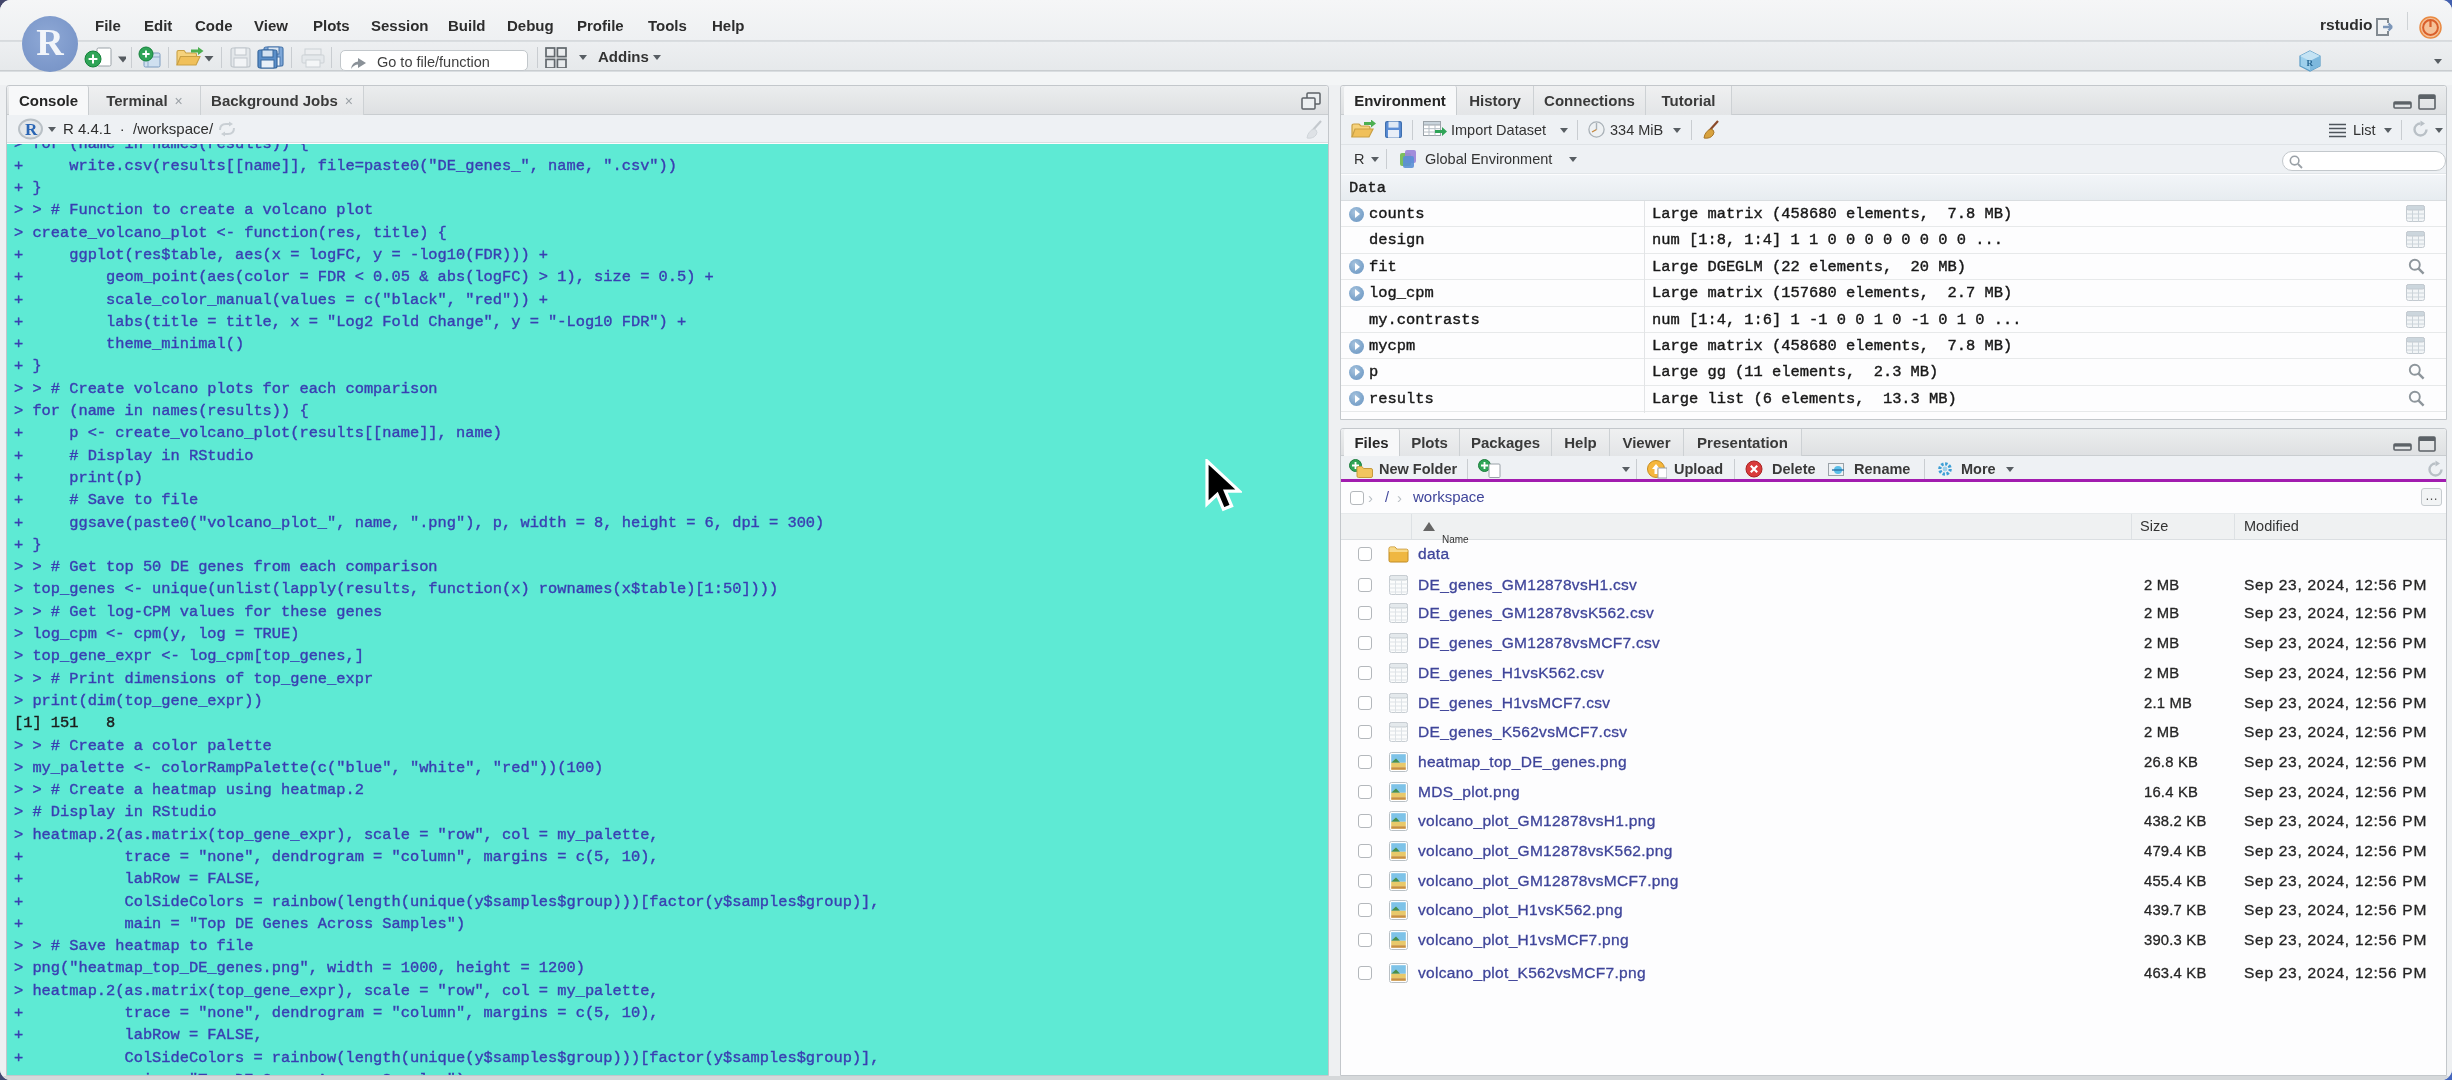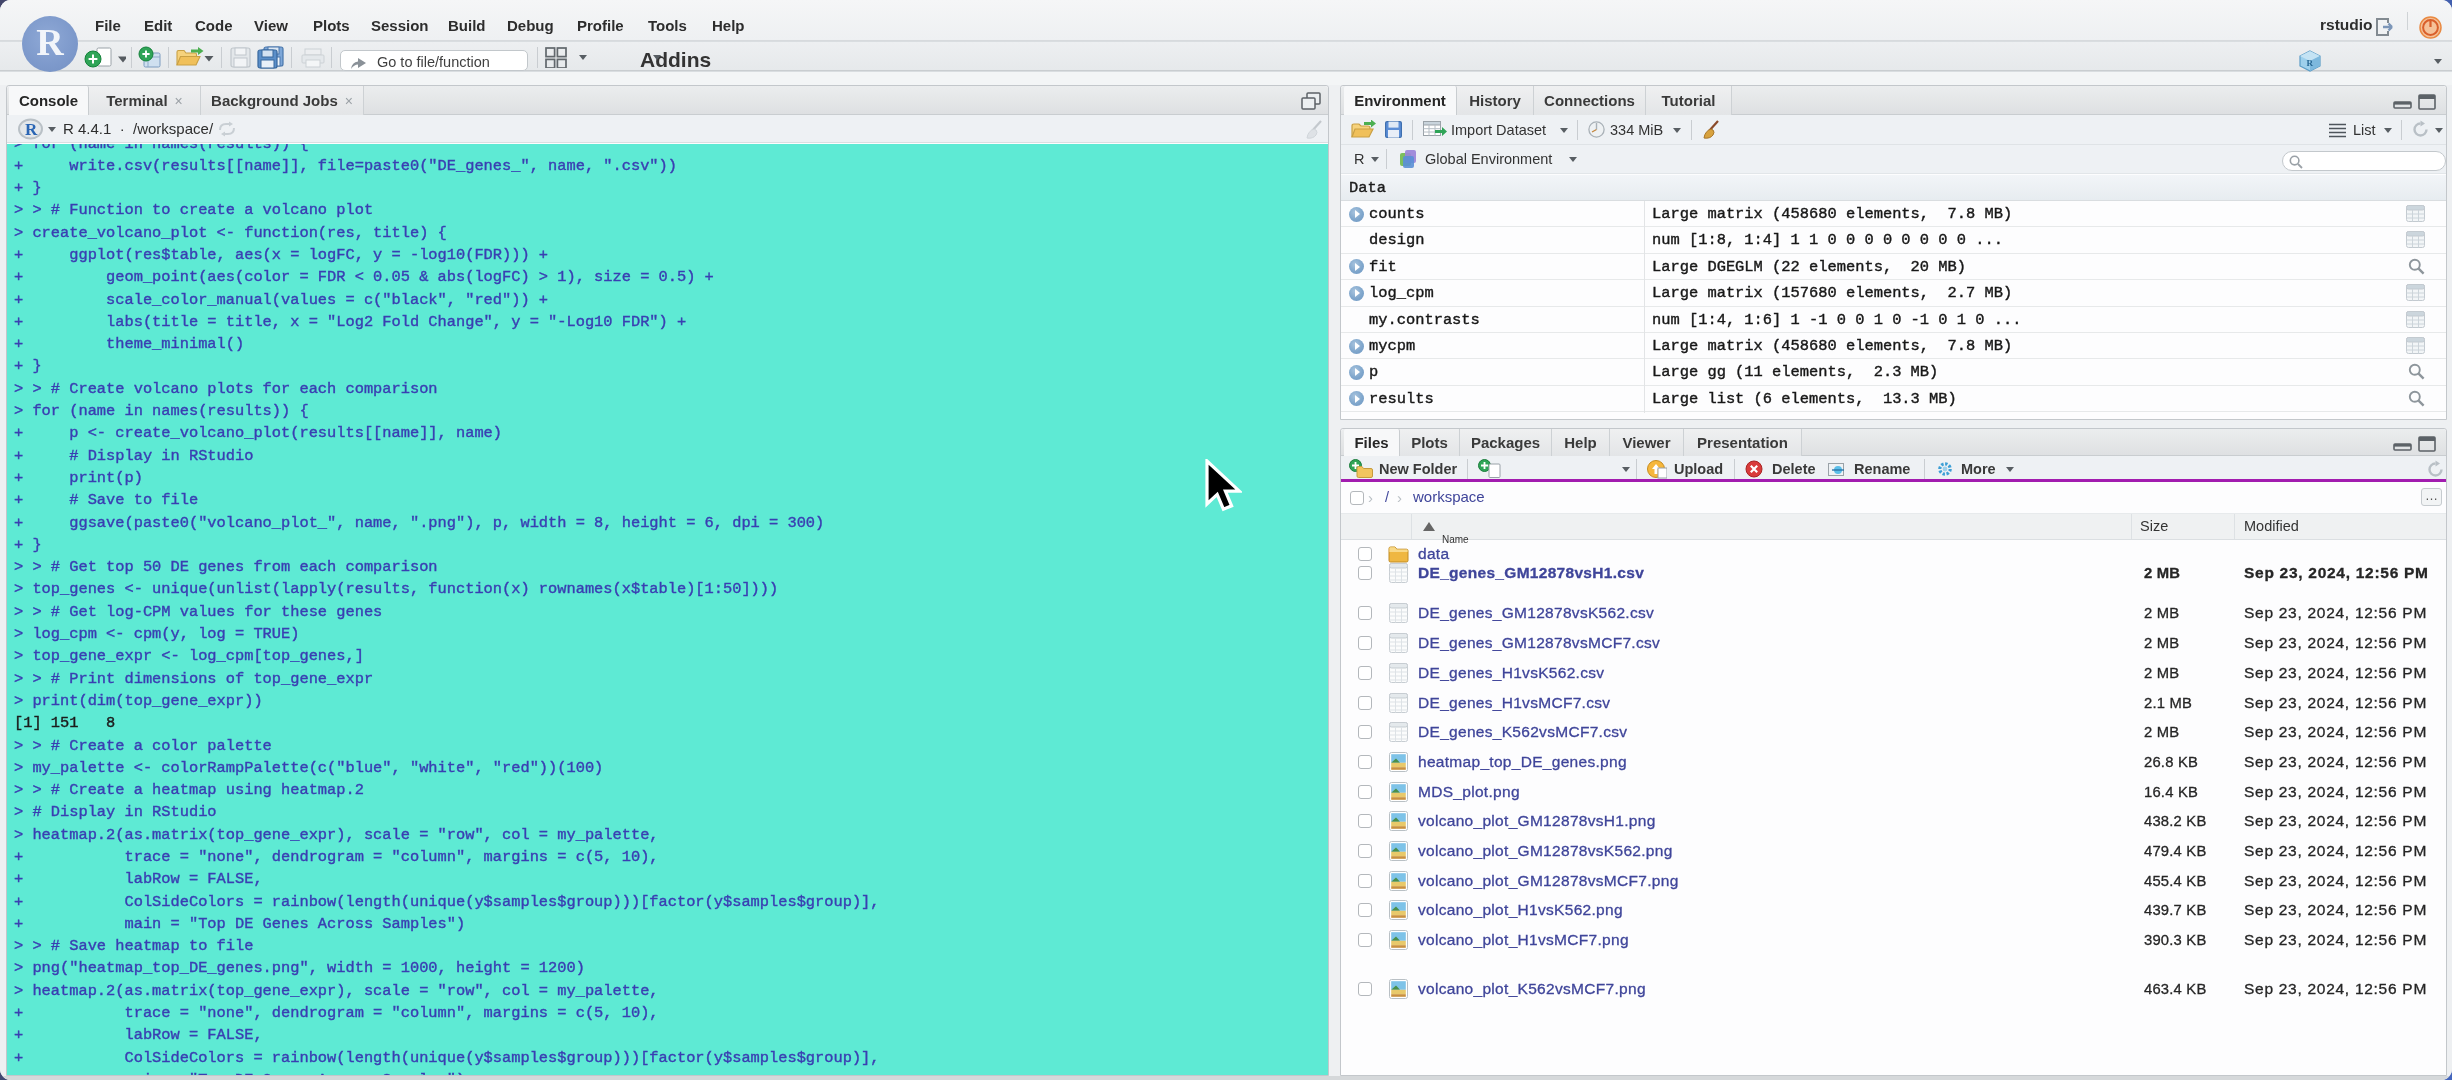--- a/index.html
+++ b/index.html
@@ -106,21 +106,21 @@
       <div style="position:absolute;left:36px;top:3px;font-size:14.5px;color:#3f3f3f;">Go to file/function</div>
     </div>
     <div class="sep" style="left:537px;top:5px;height:21px;"></div>
     <svg style="position:absolute;left:545px;top:5px" width="26" height="21" viewBox="0 0 26 21">
         <rect x="1" y="1" width="8.6" height="8.6" fill="none" stroke="#61676c" stroke-width="1.7"></rect>
         <rect x="12.4" y="1" width="8.6" height="8.6" fill="none" stroke="#61676c" stroke-width="1.7"></rect>
         <rect x="1" y="12.4" width="8.6" height="8.6" fill="none" stroke="#61676c" stroke-width="1.7"></rect>
         <rect x="12.4" y="12.4" width="8.6" height="8.6" fill="none" stroke="#61676c" stroke-width="1.7"></rect>
       </svg>
     <span class="ddarrow" style="position:absolute;left:579px;top:13px;"></span>
-    <div style="position:absolute;left:598px;top:6px;font-size:21px;font-weight:bold;color:#333;margin-left:42px;">Addins</div>
+    <div style="position:absolute;left:598px;top:6px;font-size:15px;font-weight:bold;color:#333;">Addins</div>
     <span class="ddarrow" style="position:absolute;left:653px;top:13px;"></span>
     <svg style="position:absolute;left:2299px;top:8px" width="22" height="22" viewBox="0 0 22 22">
         <path d="M11 1 L21 6 L21 16 L11 21 L1 16 L1 6 Z" fill="#9ed0ec" stroke="#5a9cc6" stroke-width="1.2"></path>
         <path d="M11 1 L21 6 L11 11 L1 6 Z" fill="#c4e3f4"></path>
         <path d="M11 11 L21 6 L21 16 L11 21 Z" fill="#7db8dd"></path>
         <text x="7.5" y="16" font-size="9" fill="#2a6a96" font-family="Liberation Serif,serif" font-weight="bold">R</text>
       </svg>
     <div style="position:absolute;left:2328px;top:10px;font-size:15px;color:#3a3a3a;margin-top:40px;">Project: (None)</div>
     <span class="ddarrow" style="position:absolute;left:2434px;top:17px;"></span>
   </div>
@@ -440,21 +440,21 @@
     </div>
     <div id="filerows" style="position:absolute;left:0;top:111px;width:100%;height:500px;">
       <div class="filerow" style="top:0.0px;">
           <div class="cbx"></div>
           <svg style="position:absolute;left:47px;top:5px" width="21" height="18" viewBox="0 0 21 18">
             <path d="M1 15.5 L1 3.5 Q1 2 2.5 2 L7 2 L8.8 4.2 L18.5 4.2 Q20 4.2 20 5.7 L20 15.5 Q20 17 18.5 17 L2.5 17 Q1 17 1 15.5 Z" fill="#efb741" stroke="#c08c27" stroke-width="1"></path>
             <path d="M1.4 7 L19.6 7 L19.6 5.2 Q19.6 4.4 18.6 4.4 L8.6 4.4 L6.9 2.3 L2.4 2.3 Q1.4 2.3 1.4 3.3 Z" fill="#f8d989"></path>
           </svg>
           <div class="fname">data</div>
         </div>
-      <div class="filerow" style="top:19px;font-weight:bold;">
+      <div class="filerow" style="top:31px;">
           <div class="cbx"></div>
           <svg style="position:absolute;left:48px;top:4px" width="19" height="20" viewBox="0 0 19 20">
             <rect x="0.5" y="0.5" width="18" height="19" rx="2" fill="#fbfcfc" stroke="#c7cdd2"></rect>
             <rect x="0.5" y="0.5" width="18" height="4.5" rx="2" fill="#e4e9ec" stroke="#c7cdd2"></rect>
             <path d="M0.5 9 H18.5 M0.5 13 H18.5 M0.5 17 H18.5 M6.5 5 V19.5 M12.5 5 V19.5" stroke="#dde2e6" stroke-width="1"></path>
           </svg>
           <div class="fname">DE_genes_GM12878vsH1.csv</div>
           <div class="fsize">2 MB</div>
           <div class="fdate">Sep 23, 2024, 12:56 PM</div>
         </div>
@@ -597,21 +597,21 @@
             <rect x="0.5" y="0.5" width="18" height="19" rx="2" fill="#fff" stroke="#b9c0c5"></rect>
             <rect x="2.2" y="2.2" width="14.6" height="8.6" fill="#7ec3e8"></rect>
             <path d="M2.2 10.8 L7 6.5 L11 10.8 Z" fill="#4a8f4a"></path>
             <rect x="2.2" y="10.8" width="14.6" height="4.4" fill="#e8c96a"></rect>
             <rect x="2.2" y="15.2" width="14.6" height="2.6" fill="#c9913f"></rect>
           </svg>
           <div class="fname">volcano_plot_H1vsMCF7.png</div>
           <div class="fsize">390.3 KB</div>
           <div class="fdate">Sep 23, 2024, 12:56 PM</div>
         </div>
-      <div class="filerow" style="top:435px;">
+      <div class="filerow" style="top:419px;">
           <div class="cbx"></div>
           <svg style="position:absolute;left:48px;top:4px" width="19" height="20" viewBox="0 0 19 20">
             <rect x="0.5" y="0.5" width="18" height="19" rx="2" fill="#fff" stroke="#b9c0c5"></rect>
             <rect x="2.2" y="2.2" width="14.6" height="8.6" fill="#7ec3e8"></rect>
             <path d="M2.2 10.8 L7 6.5 L11 10.8 Z" fill="#4a8f4a"></path>
             <rect x="2.2" y="10.8" width="14.6" height="4.4" fill="#e8c96a"></rect>
             <rect x="2.2" y="15.2" width="14.6" height="2.6" fill="#c9913f"></rect>
           </svg>
           <div class="fname">volcano_plot_K562vsMCF7.png</div>
           <div class="fsize">463.4 KB</div>

